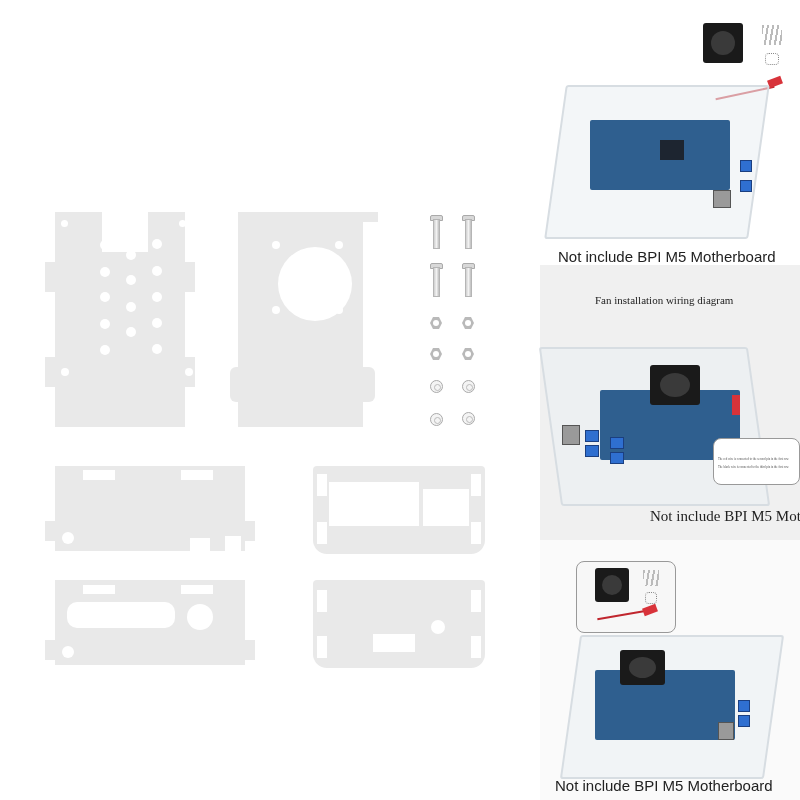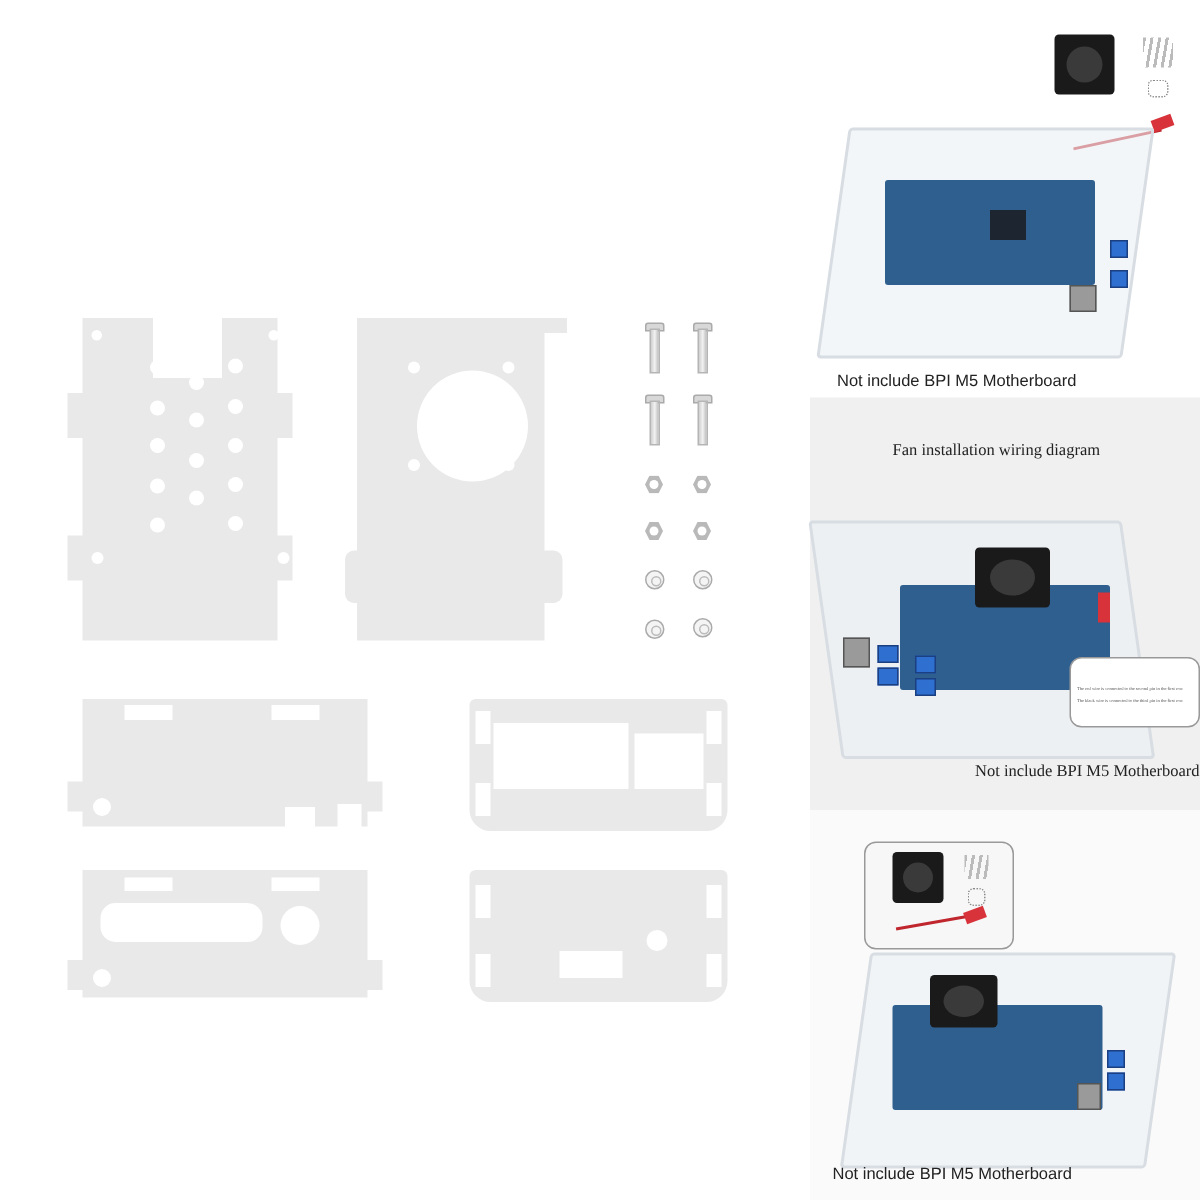--- a/index.html
+++ b/index.html
@@ -7,21 +7,21 @@
   .abs{position:absolute;}
   .plate{background:#e9e9e9;position:absolute;}
   .hole{background:#ffffff;position:absolute;border-radius:50%;}
   .slot{background:#ffffff;position:absolute;}
   .screw-shaft{position:absolute;width:5px;height:28px;background:linear-gradient(90deg,#cfcfcf,#f2f2f2,#bdbdbd);border:1px solid #b5b5b5;}
   .screw-head{position:absolute;width:11px;height:4px;background:#d8d8d8;border:1px solid #aaa;border-radius:2px 2px 0 0;}
   .nut{position:absolute;width:12px;height:12px;background:#b9b9b9;clip-path:polygon(25% 0,75% 0,100% 50%,75% 100%,25% 100%,0 50%);}
   .nut::after{content:"";position:absolute;left:3px;top:3px;width:6px;height:6px;border-radius:50%;background:#fff;}
   .washer{position:absolute;width:11px;height:11px;border-radius:50%;border:1px solid #aaa;background:#f4f4f4;}
   .washer::after{content:"";position:absolute;left:3px;top:3px;width:5px;height:5px;border-radius:50%;border:1px solid #bbb;}
-  .caption{position:absolute;font-size:11px;color:#222;white-space:nowrap;}
+  .caption{position:absolute;font-size:15px;color:#222;white-space:nowrap;}
   .title{position:absolute;font-size:11px;color:#222;white-space:nowrap;}
   
   .case{position:absolute;border:2px solid #d7dde2;background:rgba(235,240,244,0.6);border-radius:3px;}
   .board{position:absolute;background:#2f5f8f;border-radius:2px;}
   .chip{position:absolute;background:#1d2530;}
   .usb{position:absolute;background:#2f6fd0;border:1px solid #1b3f80;}
   .eth{position:absolute;background:#9a9a9a;border:1px solid #555;}
   .fan{position:absolute;background:#1a1a1a;border-radius:3px;}
   .fan::after{content:"";position:absolute;left:20%;top:20%;width:60%;height:60%;border-radius:50%;background:#3a3a3a;}
   .wire{position:absolute;height:2px;background:#c0262e;}

